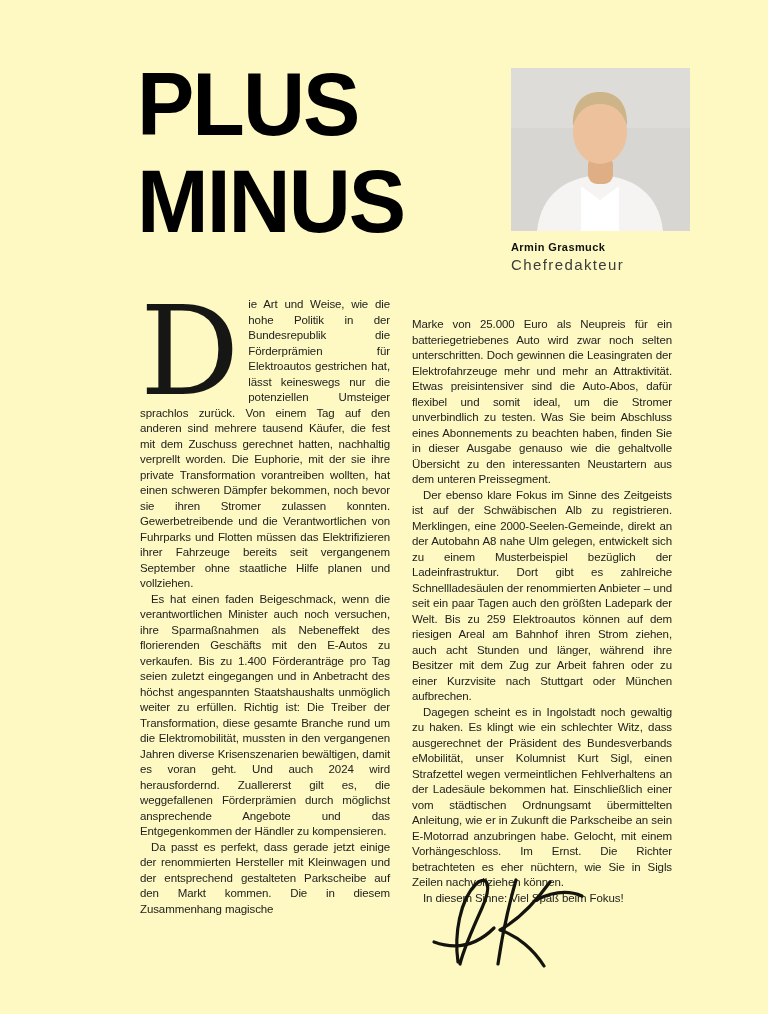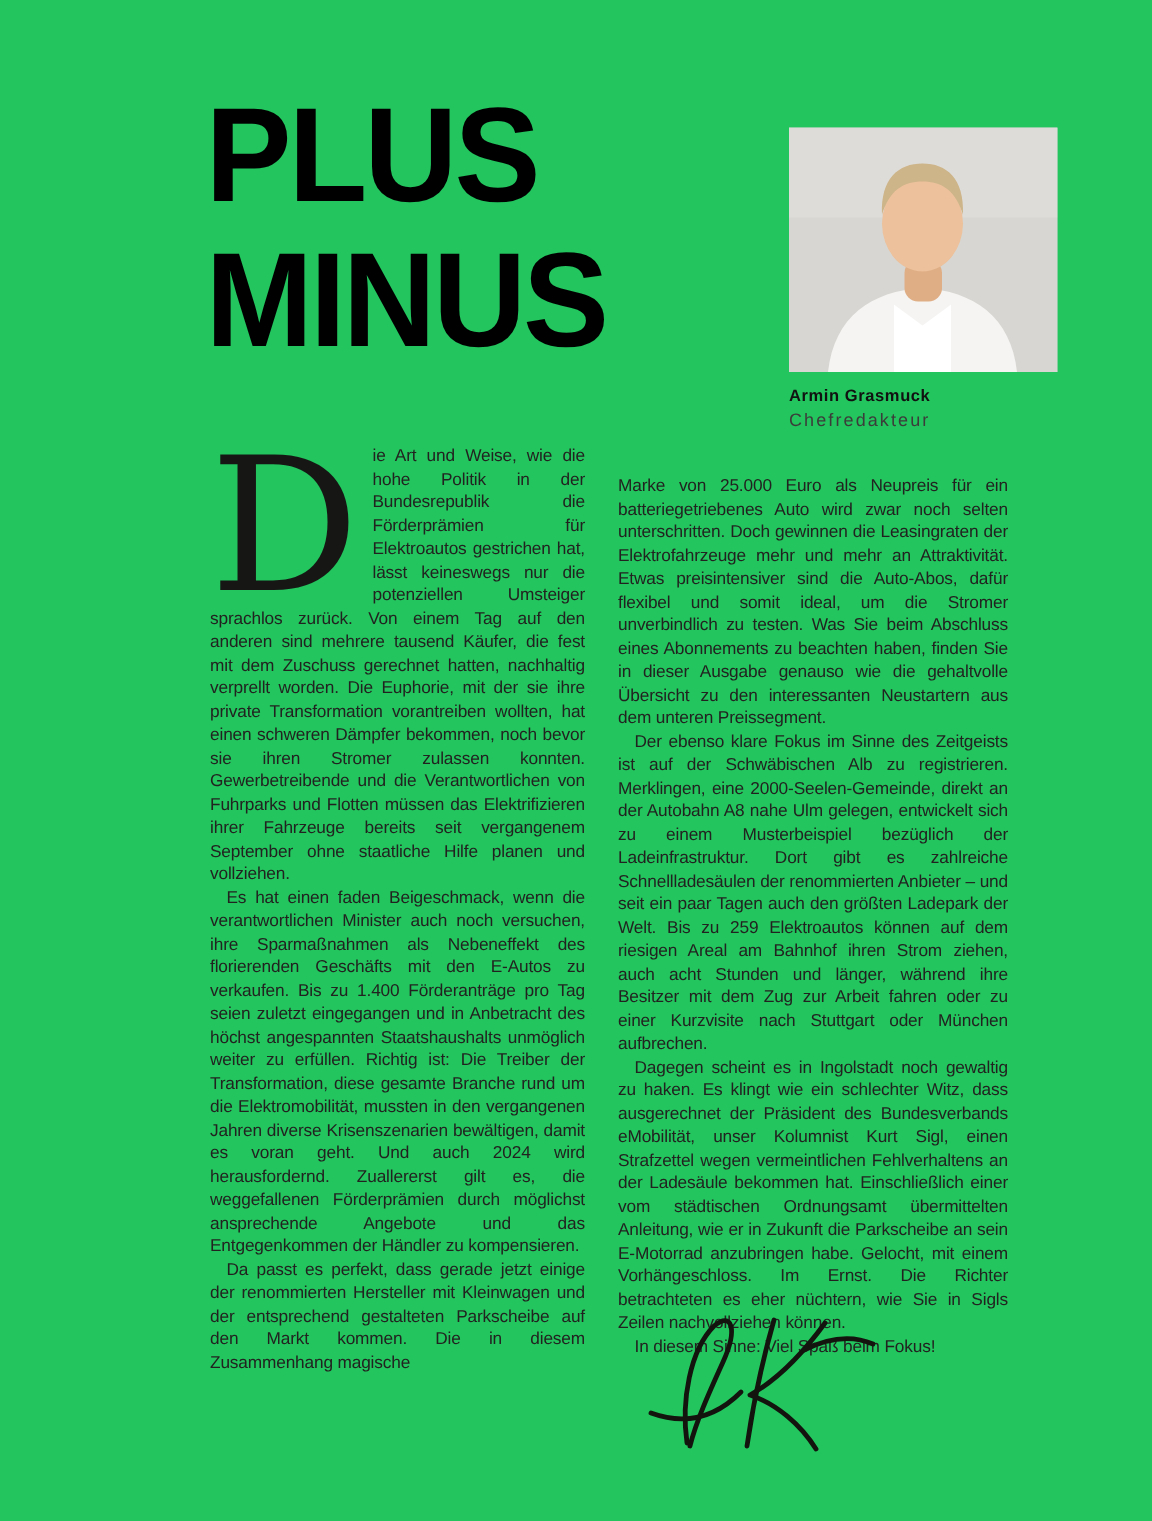--- a/index.html
+++ b/index.html
@@ -5,21 +5,21 @@
   * { margin: 0; padding: 0; box-sizing: border-box; }
   html, body { background: #ffffff; }
   body {
     font-family: "Liberation Sans", sans-serif;
     color: #1d1d1b;
   }
   .page {
     position: relative;
     width: 768px;
     height: 1014px;
-    background: #22c55e;
+    background: #fef9c3;
     overflow: hidden;
     text-decoration: underline;
   }
 
   
   .title {
     position: absolute;
     left: 137px;
     top: 56px;
     font-weight: bold;
@@ -28,41 +28,40 @@
     letter-spacing: -2px;
     color: #000000;
     transform: scaleY(1.04);
     transform-origin: top left;
   }
 
   
   .author-block {
     position: absolute;
     left: 511px;
-    top: 85px;
+    top: 68px;
     width: 208px;
-    margin-left: 15px;
   }
   .portrait {
     width: 179px;
     height: 163px;
     background: #d6d4d0;
     overflow: hidden;
   }
   .portrait svg { display: block; width: 100%; height: 100%; }
   .author-name {
     margin-top: 10px;
     font-size: 11px;
     font-weight: bold;
     letter-spacing: 0.4px;
     color: #111111;
   }
   .author-role {
     margin-top: 3px;
-    font-size: 12px;
+    font-size: 15px;
     letter-spacing: 1.4px;
     color: #3c3c3a;
   }
 
   
   .columns {
     position: absolute;
     left: 140px;
     top: 297px;
     width: 532px;

